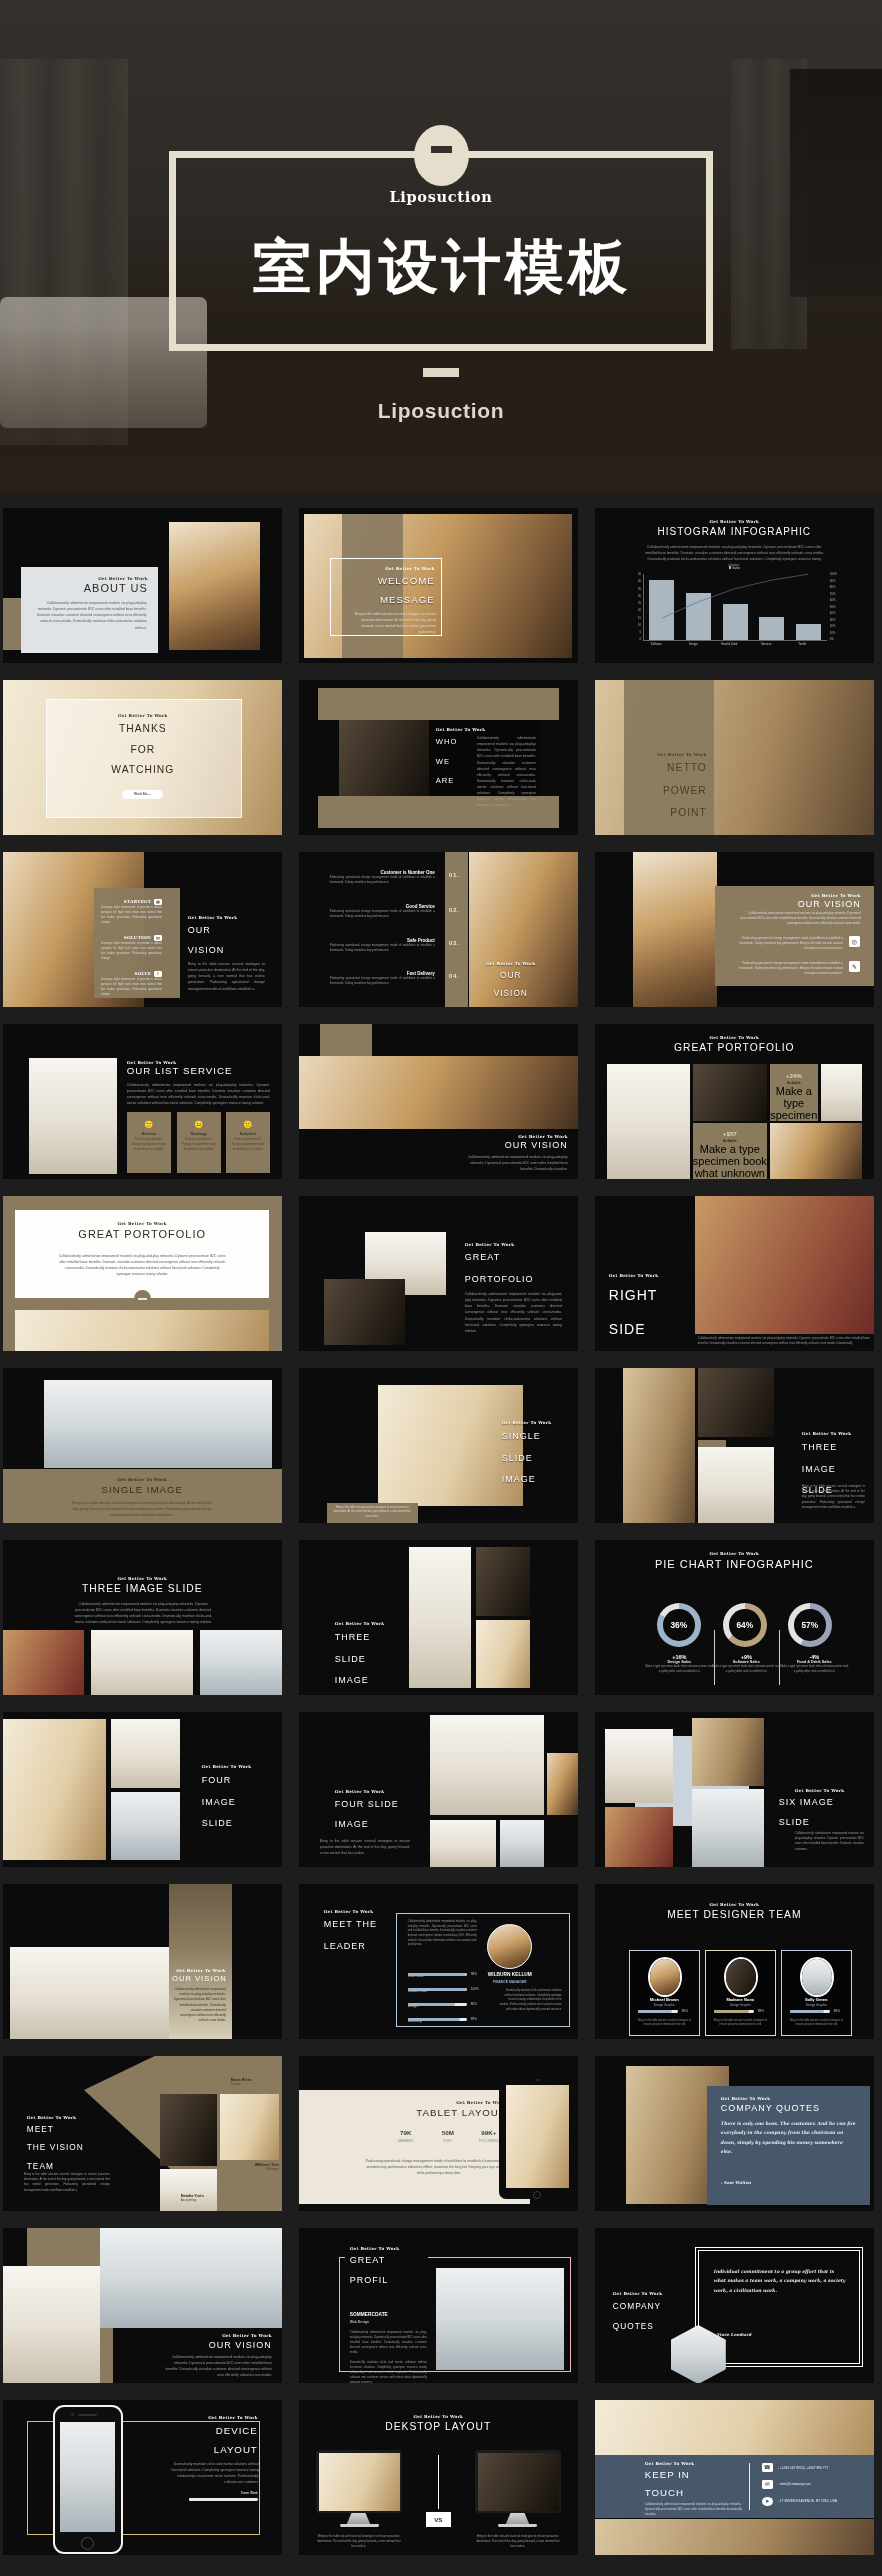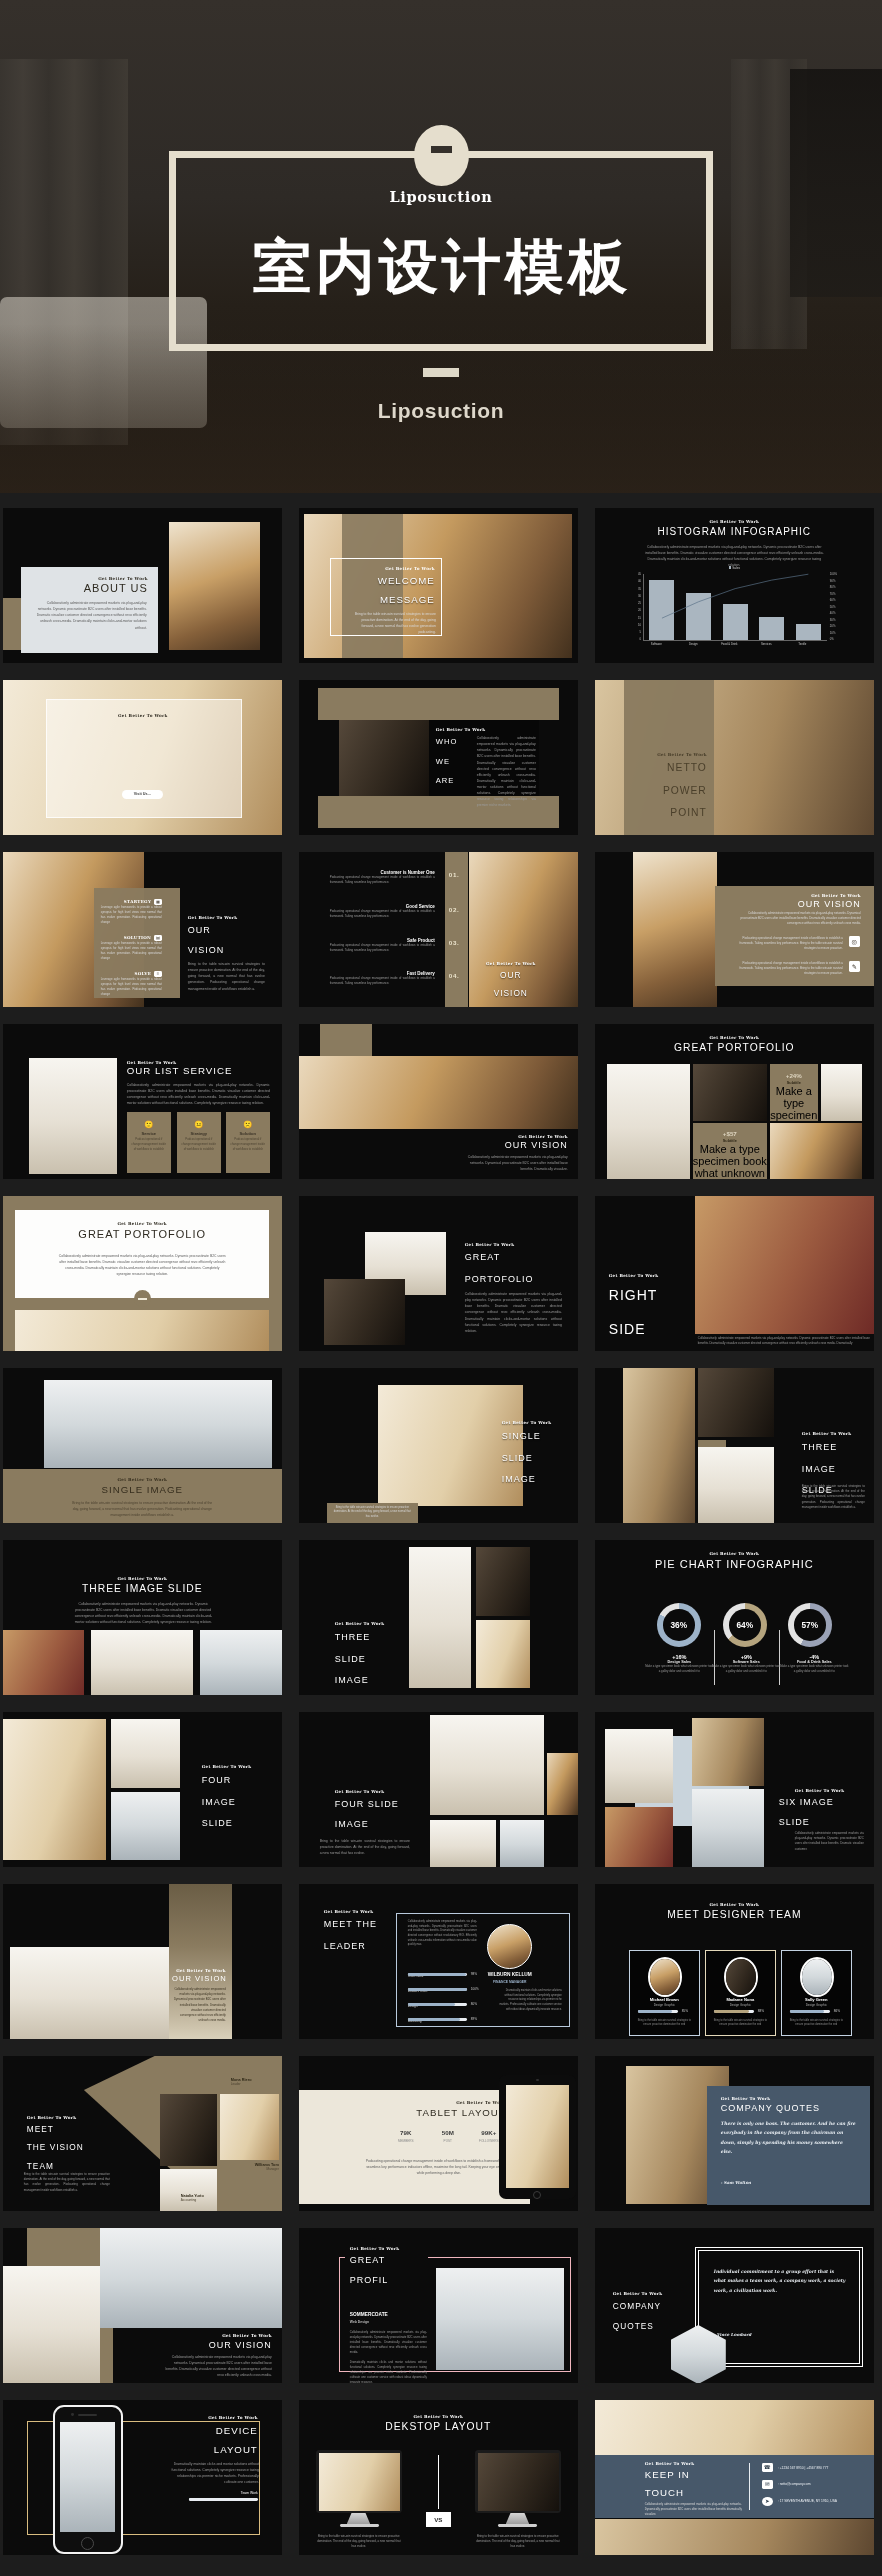--- a/index.html
+++ b/index.html
@@ -159,20 +159,23 @@
         <svg width="183" height="66" style="position: absolute; left: 0px; top: 0px; overflow: visible;" viewBox="0 0 265 95">
           <polyline points="26,63.65 79,39.900000000000006 132,20.89999999999999 185,8.549999999999997 238,0" fill="none" stroke="#5b7288" stroke-width="1"></polyline>
         </svg>
       </div>
   </div>
 
   <div class="tile">
     <div class="ph g2" style="left:0;top:0;width:279px;height:155px"></div>
     <div class="abs" style="left:43px;top:19.3px;width:194px;height:117px;background:rgba(255,255,255,.5);border:0.7px solid rgba(255,255,255,.8)"></div>
     <div class="abs tag tagd ctr" style="left:43px;top:33px;width:194px">Get Better To Work</div>
+    <div class="abs ttl ttld ctr" style="left:43px;top:39px;width:194px;font-size:10.3px">THANKS
+FOR
+WATCHING</div>
     <div class="abs pill" style="left:119px;top:110px;width:41px;height:9px">Visit Us...</div>
   </div>
 
   <div class="tile">
     <div class="abs band" style="left:19.3px;top:8.3px;width:241px;height:32px"></div>
     <div class="abs band" style="left:19.3px;top:116px;width:241px;height:32px"></div>
     <div class="abs" style="left:40px;top:40px;width:200px;height:76px;background:#070707"></div>
     <div class="ph g3" style="left:40px;top:40px;width:90px;height:76px"></div>
     <div class="abs tag" style="left:137px;top:47px;width:69px">Get Better To Work</div>
     <div class="abs ttl" style="left:137px;top:52px;width:41px;font-size:7.6px;line-height:2.6">WHO

